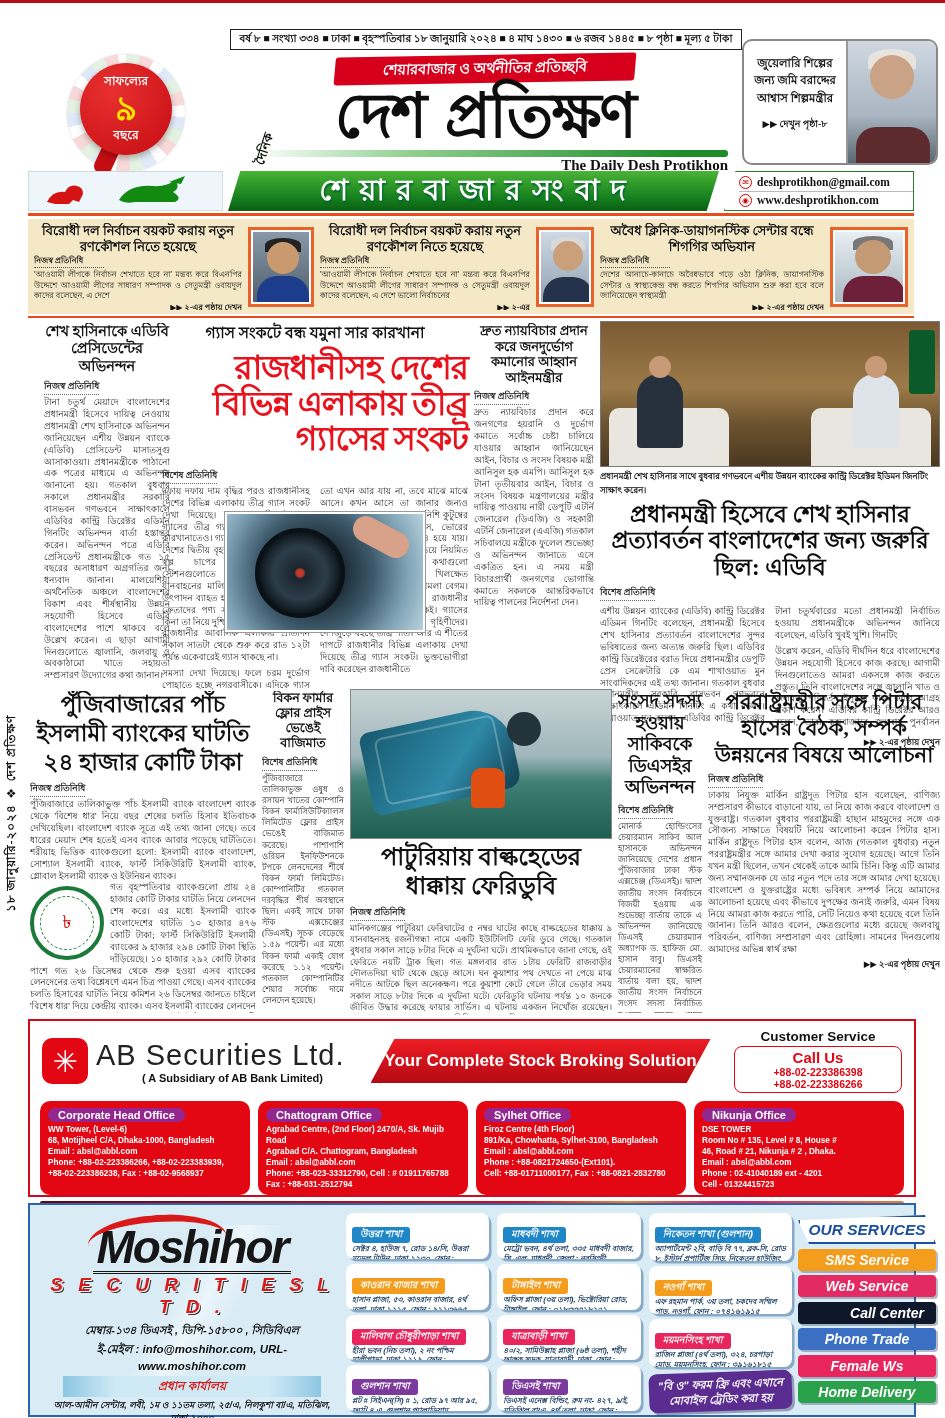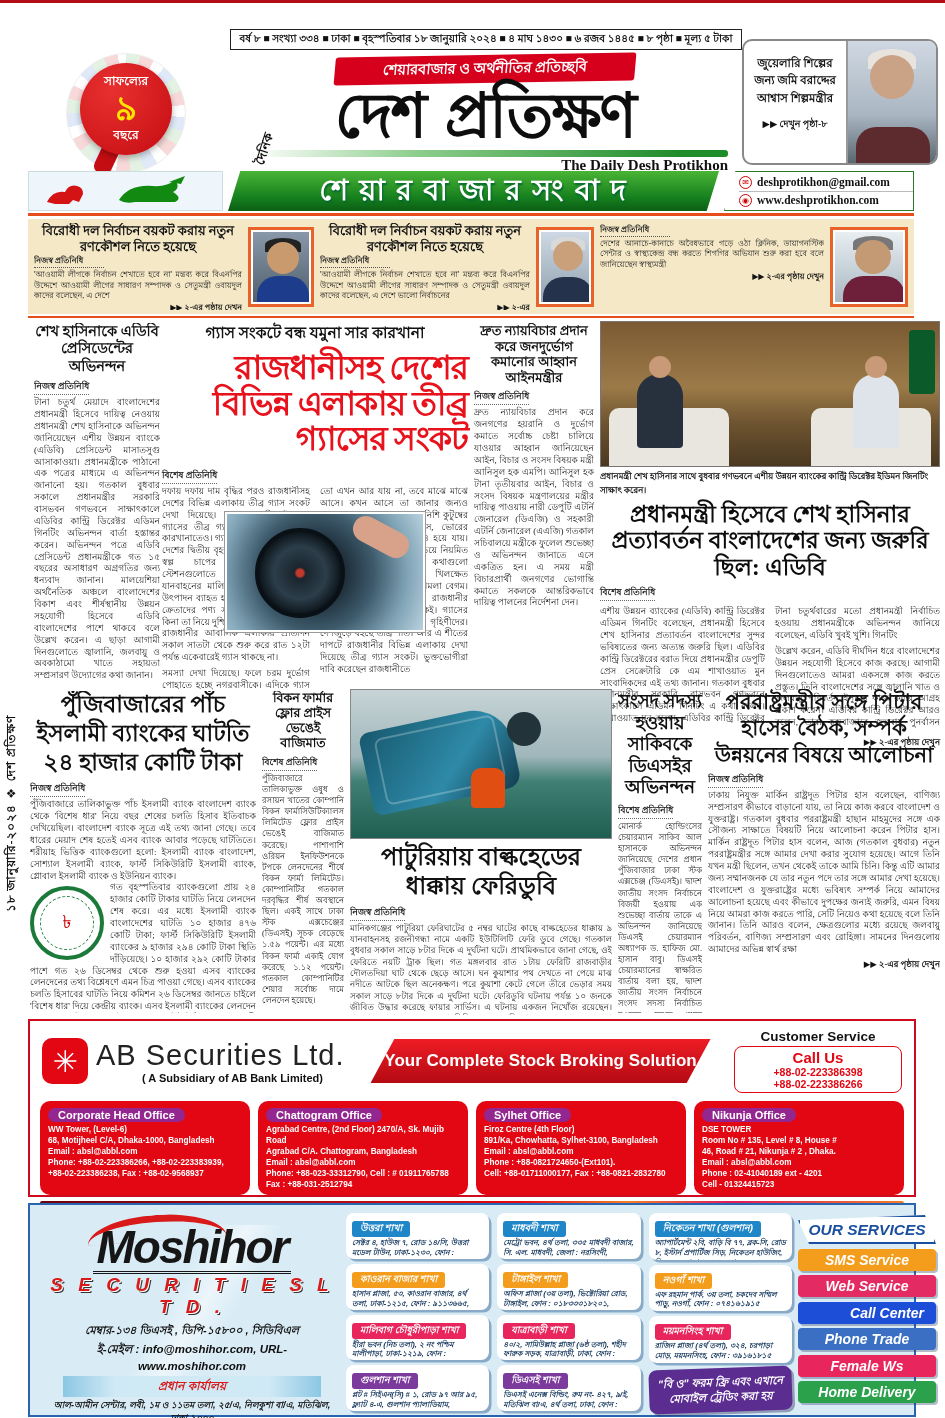--- a/index.html
+++ b/index.html
@@ -86,21 +86,21 @@
 
   .rule-thin { position:absolute; left:28px; top:313px; width:886px; height:2px; background:#e84e1b; }
 
   
   .art-title { font-weight:bold; color:#111; text-align:center; line-height:1.2; }
   .reporter { font-size:9px; font-weight:bold; color:#222; border-bottom:1px dotted #666; display:inline-block;
               margin:3px 0 2px; }
   .body-text { font-size:9px; color:#1c1c1c; text-align:justify; line-height:1.32; }
   .more-link { font-size:8.5px; font-weight:bold; text-align:right; color:#111; margin-top:2px; }
 
-  .colA { position:absolute; left:34px; top:320px; width:126px; height:360px; overflow:hidden; }
+  .colA { position:absolute; left:44px; top:320px; width:126px; height:360px; overflow:hidden; }
   .colA .art-title { font-size:14.5px; }
 
   .colB { position:absolute; left:162px; top:318px; width:306px; height:362px; }
   .kicker { font-size:15.5px; font-weight:bold; text-align:center; color:#111; }
   .headline-red { color:#e8121c; font-size:33px; font-weight:bold; text-align:right; line-height:1.08;
                   margin:4px 0 6px; letter-spacing:-1px; }
   .colB-cols { columns:2; column-gap:10px; height:212px; overflow:hidden; }
   .stove { position:absolute; left:62px; top:190px; width:202px; height:122px; background:#fff; padding:2px;
            border:1px solid #999; z-index:3; }
   .stove-img { width:100%; height:100%; background:radial-gradient(circle at 45% 50%, #16222c 18%, #3d5a6b 48%, #7fa3b5 75%, #b9d2de 100%); position:relative; }
@@ -192,21 +192,21 @@
                border-radius:50%/100% 100% 0 0; transform:rotate(-4deg); }
   .mo-sec { color:#d81a1a; font-weight:bold; font-size:19px; letter-spacing:5px; text-shadow:1px 1px 0 #fff,2px 2px 0 #333; }
   .mo-member { font-size:11px; font-weight:bold; color:#111; margin-top:4px; }
   .mo-email { font-size:11.5px; font-weight:bold; color:#111; }
   .mo-ho { margin:4px auto 2px; width:86%; background:linear-gradient(90deg,#8cc7e3,#cfe9f5 20%,#cfe9f5 80%,#8cc7e3); }
   .mo-ho span { color:#d81a1a; font-weight:bold; font-size:12px; }
   .mo-address { font-size:9px; font-weight:bold; color:#111; line-height:1.4; white-space:pre-line; }
 
   .mo-cols { position:absolute; left:316px; top:8px; width:446px; height:198px; display:flex; gap:8px; }
   .mo-col { flex:1; display:flex; flex-direction:column; gap:5px; }
-  .branch { background:#fff; border-radius:8px; padding:4px 6px 3px; box-shadow:2.5px 2.5px 0 rgba(40,90,140,.45);
+  .branch { background:#fff; border-radius:8px; padding:10px 6px 3px; box-shadow:2.5px 2.5px 0 rgba(40,90,140,.45);
             flex:1; overflow:hidden; }
   .branch .br-head { display:inline-block; color:#fff; font-weight:bold; font-size:9.5px; border-radius:3px;
                      padding:0 8px 1px; margin-bottom:1px; }
   .branch .br-body { font-size:7.6px; font-weight:bold; color:#13355c; line-height:1.3; }
   .mo-ribbon { background:#5c2d91; color:#fff; border-radius:8px; flex:1; display:flex; align-items:center;
                justify-content:center; text-align:center; font-weight:bold; font-size:11px; line-height:1.3;
                transform:rotate(-2deg); box-shadow:2.5px 2.5px 0 rgba(40,40,90,.4); padding:2px 6px; }
 
   .mo-services { position:absolute; left:768px; top:10px; width:138px; height:194px; }
   .svc-head { background:#fff; border:2.5px solid #1b4fa0; clip-path:polygon(0 18%,92% 0,100% 100%,8% 100%);
@@ -304,20 +304,21 @@
       <div class="tn-more">▶▶ ২-এর</div>
     </div>
     <div class="tn-photo" style="width:58px; height:80px;">
       <div class="ph" style="background:linear-gradient(180deg,#cdd8e4,#93a2b0);">
         <div class="hair" style="left:10px; top:5px; width:34px; height:13px; background:#d9d9d9;"></div>
         <div class="face" style="left:12px; top:9px; width:30px; height:30px; background:#c9a07a;"></div>
         <div class="shoulders" style="left:2px; width:50px; height:25px; background:#24324c;"></div>
       </div>
     </div>
     <div class="tn-text" style="flex:1;">
+      <div class="tn-title">অবৈধ ক্লিনিক-ডায়াগনস্টিক সেন্টার বন্ধে শিগগির অভিযান</div>
       <div class="tn-reporter">নিজস্ব প্রতিনিধি</div>
       <div class="tn-body">দেশের আনাচে-কানাচে অবৈধভাবে গড়ে ওঠা ক্লিনিক, ডায়াগনস্টিক সেন্টার ও স্বাস্থ্যকেন্দ্র বন্ধ করতে শিগগির অভিযান শুরু করা হবে বলে জানিয়েছেন স্বাস্থ্যমন্ত্রী</div>
       <div class="tn-more">▶▶ ২-এর পৃষ্ঠায় দেখুন</div>
     </div>
     <div class="tn-photo" style="width:78px; height:80px;">
       <div class="ph" style="background:linear-gradient(180deg,#e8eef2,#aab8c2);">
         <div class="hair" style="left:18px; top:4px; width:40px; height:14px; background:#777;"></div>
         <div class="face" style="left:20px; top:8px; width:36px; height:34px; background:#c49a74;"></div>
         <div class="shoulders" style="left:8px; width:62px; height:26px; background:#6e1f3a;"></div>
       </div>
@@ -547,20 +548,20 @@
           <div class="br-body">রাজিন প্লাজা (৪র্থ তলা), ৩২৪, চরপাড়া মোড়, ময়মনসিংহ, ফোন : ৩৯১৬১৮১৫</div>
         </div>
         <div class="mo-ribbon">"বি ও" ফরম ফ্রি এবং এখানে মোবাইল ট্রেডিং করা হয়</div>
       </div>
     </div>
 
     <div class="mo-services">
       <div class="svc-head">OUR SERVICES</div>
       <div class="svc" style="background: rgb(244, 157, 29);">SMS Service</div>
       <div class="svc" style="background: rgb(228, 42, 98);">Web Service</div>
-      <div class="svc" style="background: #1d4ed8; padding-left: 40px;">Call Center</div>
+      <div class="svc" style="background: #0f172a; padding-left: 40px;">Call Center</div>
       <div class="svc" style="background: rgb(58, 111, 196);">Phone Trade</div>
       <div class="svc" style="background: rgb(232, 37, 92);">Female Ws</div>
       <div class="svc" style="background: rgb(43, 161, 76);">Home Delivery</div>
     </div>
   </div>
 
 </div>
 
 </body></html>

